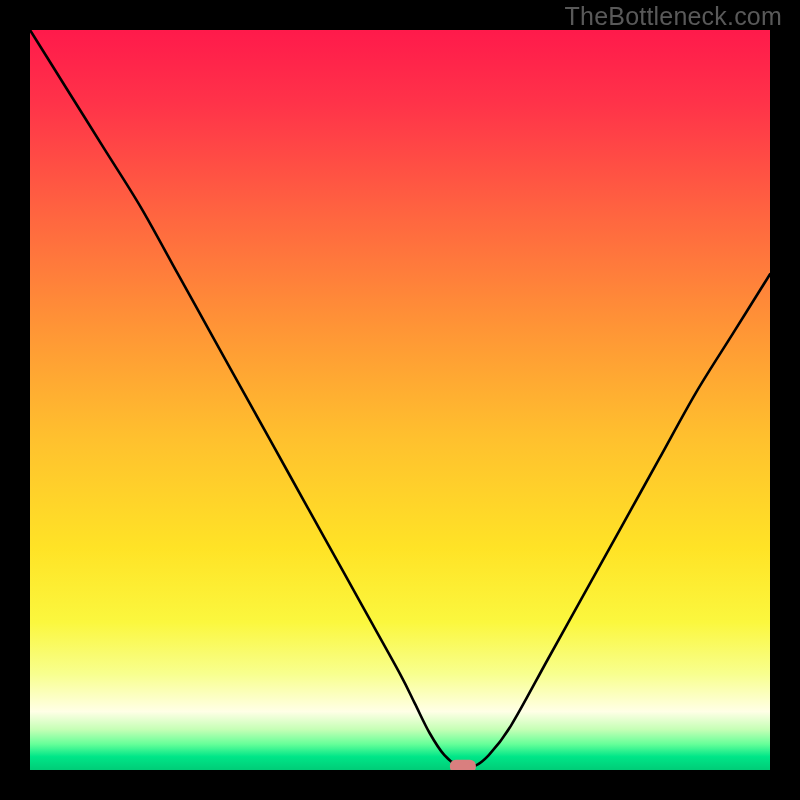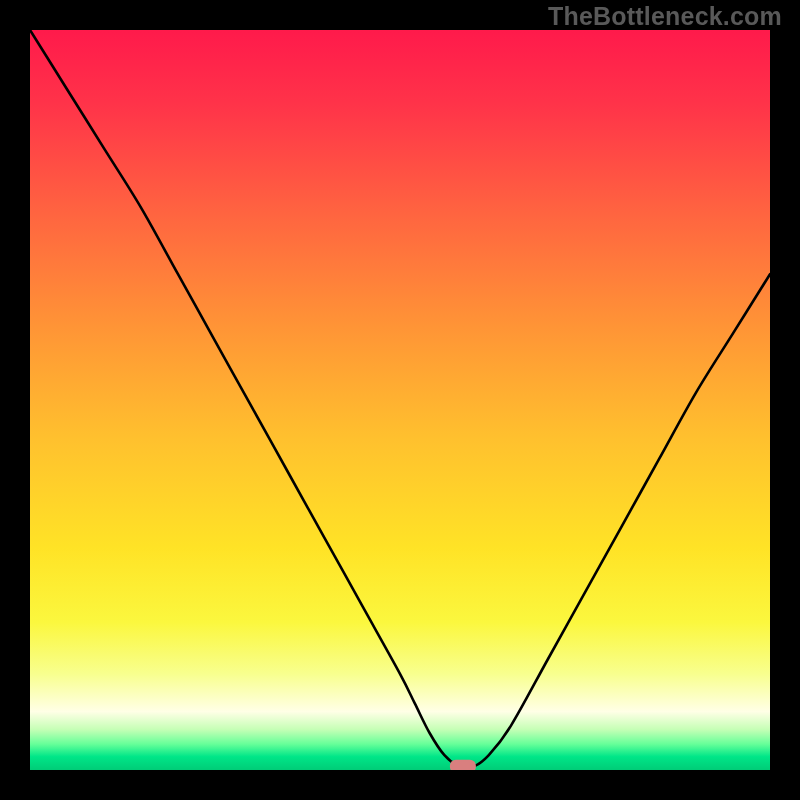--- a/index.html
+++ b/index.html
@@ -15,21 +15,21 @@
     position: relative;
     width: 800px;
     height: 800px;
     background: #000;
   }
   .watermark {
     position: absolute;
     top: 2px;
     right: 18px;
     font-size: 25px;
-    font-weight: 700;
+    font-weight: 400;
     color: #595959;
     letter-spacing: 0.2px;
   }
   .plot {
     position: absolute;
     left: 30px;
     top: 30px;
     width: 740px;
     height: 740px;
   }

